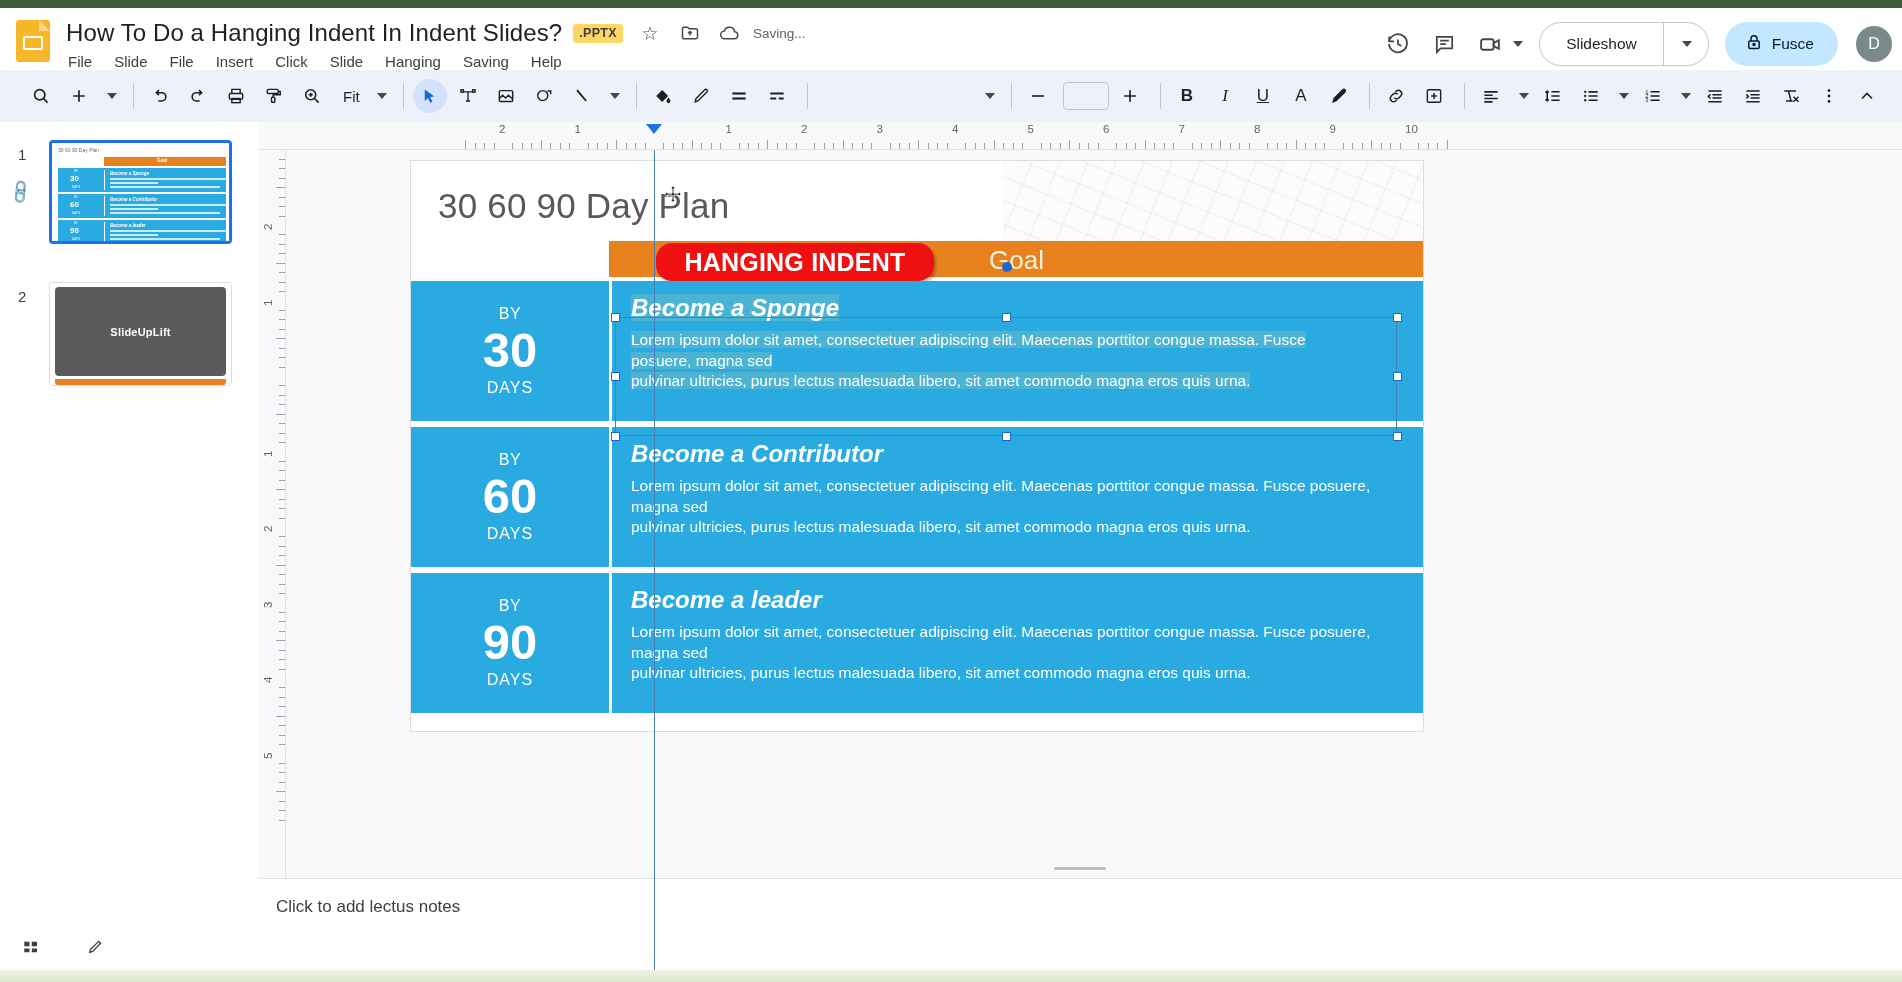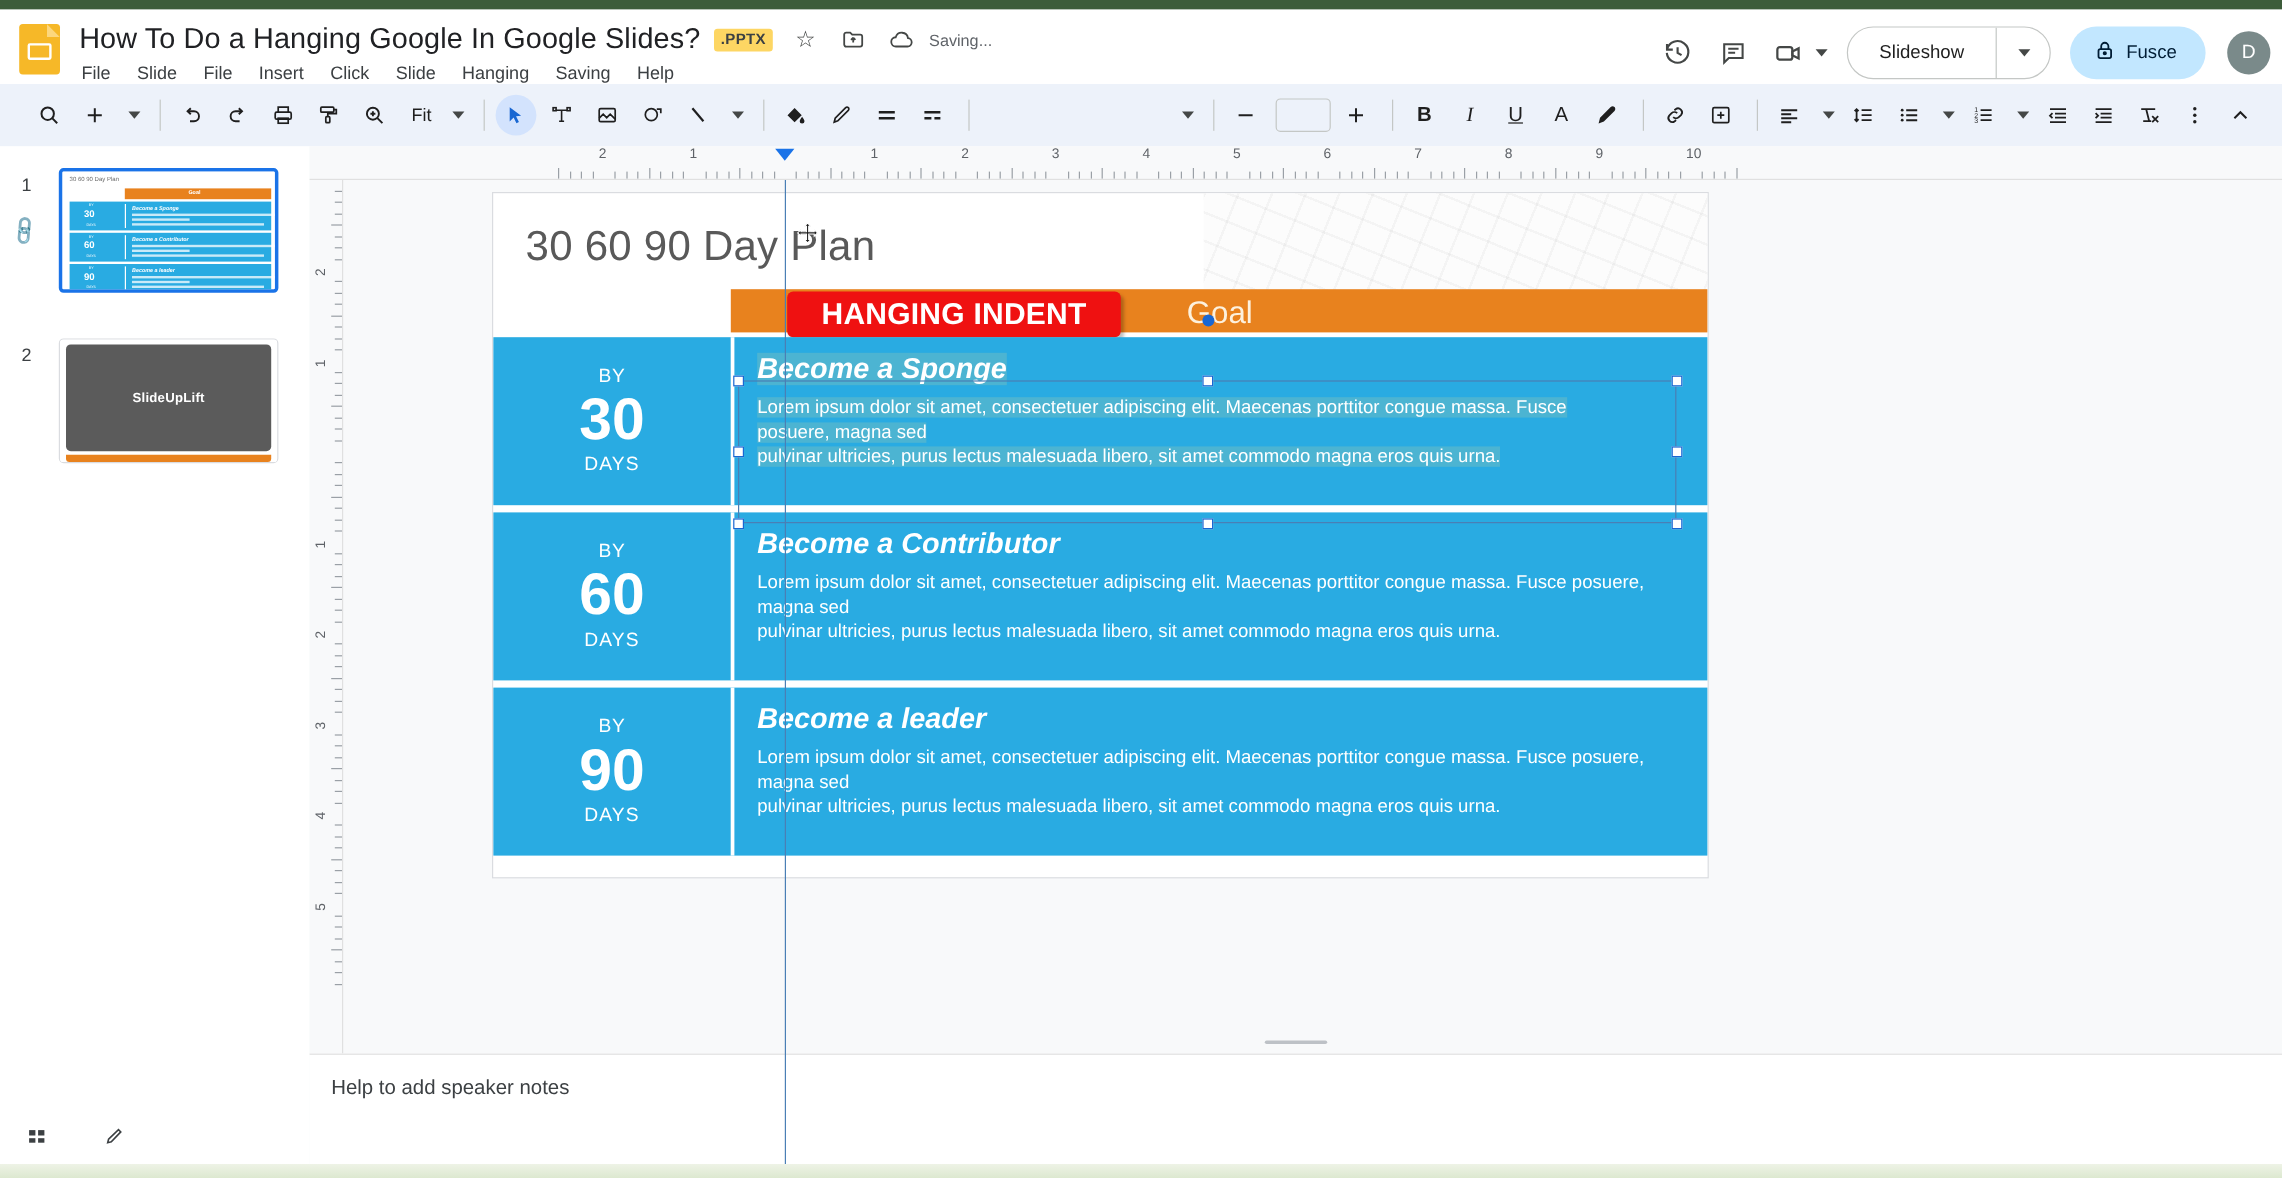--- a/index.html
+++ b/index.html
@@ -127,21 +127,21 @@
       background:
         repeating-linear-gradient(112deg, rgba(0,0,0,0.035) 0 2px, transparent 2px 26px),
         repeating-linear-gradient(22deg, rgba(0,0,0,0.035) 0 2px, transparent 2px 22px),
         #fcfcfc;
       opacity:.9; }
   .slide-title { position:absolute; left:27px; top:25px; font-size:35px; color:#595959;
       letter-spacing:.2px; }
   .orange-bar { position:absolute; left:198px; top:80px; right:0; height:36px; background:#e8821e; }
   .goal-txt { position:absolute; left:578px; top:84px; font-size:26px; color:#fdf1dd; }
   .red-badge { position:absolute; left:245px; top:82px; width:278px; height:38px;
-      background:#ef1111; border-radius:5px; display:flex; align-items:center;
+      background:#ef1111; border-radius:16px; display:flex; align-items:center;
       justify-content:center; box-shadow:2px 3px 3px rgba(0,0,0,.25); }
   .red-badge span { color:#fff; font-size:25px; font-weight:700; letter-spacing:.2px; }
 
   .srow { position:absolute; left:0; right:0; height:140px; display:flex; }
   .srow .left { width:198px; background:#29abe2; position:relative; color:#fff;
       display:flex; flex-direction:column; align-items:center; justify-content:center; }
   .srow .left .by { font-size:16px; letter-spacing:.5px; }
   .srow .left .big { font-size:49px; font-weight:700; line-height:1.05; margin:2px 0 2px; }
   .srow .left .dys { font-size:16px; letter-spacing:1px; }
   .srow .right { flex:1; background:#29abe2; position:relative; border-left:3px solid #fff; }
@@ -179,21 +179,21 @@
   <div class="chrome-strip-top"></div>
 
   <div class="header">
     <div class="docs-logo">
       <div class="page"></div>
         <div class="fold"></div>
         <div class="screen"></div>
     </div>
 
     <div class="title-row">
-      <span class="doc-title">How To Do a Hanging Google In Google Slides?</span>
+      <span class="doc-title">How To Do a Hanging Indent In Indent Slides?</span>
       <span class="pptx-badge">.PPTX</span>
       <span class="hdr-icon">☆</span>
       <span class="hdr-icon">
         <svg width="20" height="20" viewBox="0 0 24 24" fill="none" stroke="#444746" stroke-width="1.8">
           <path d="M3 7a2 2 0 0 1 2-2h4l2 2h8a2 2 0 0 1 2 2v8a2 2 0 0 1-2 2H5a2 2 0 0 1-2-2z"></path>
           <path d="M12 10v5M12 10l-2.2 2.2M12 10l2.2 2.2"></path>
         </svg>
       </span>
       <span class="hdr-icon">
         <svg width="21" height="21" viewBox="0 0 24 24" fill="none" stroke="#444746" stroke-width="1.7">
@@ -810,18 +810,18 @@
 
     <div style="position:absolute; left:404px; top:62px; z-index:40;">
       <svg width="22" height="22" viewBox="0 0 24 24" fill="#1f1f1f" stroke="#fff" stroke-width="1">
         <path d="M12 2l3 3h-2v5h5V8l3 3-3 3v-2h-5v5h2l-3 3-3-3h2v-5H6v2l-3-3 3-3v2h5V5H9z"></path>
       </svg>
     </div>
 
     <div class="notes-resize" style="bottom:100px"></div>
 
     <div class="notes">
-      <div class="notes-txt">Help to add speaker notes</div>
+      <div class="notes-txt">Click to add lectus notes</div>
     </div>
   </div>
 
   <div class="chrome-strip-bottom"></div>
 </div>
 
 </body></html>

